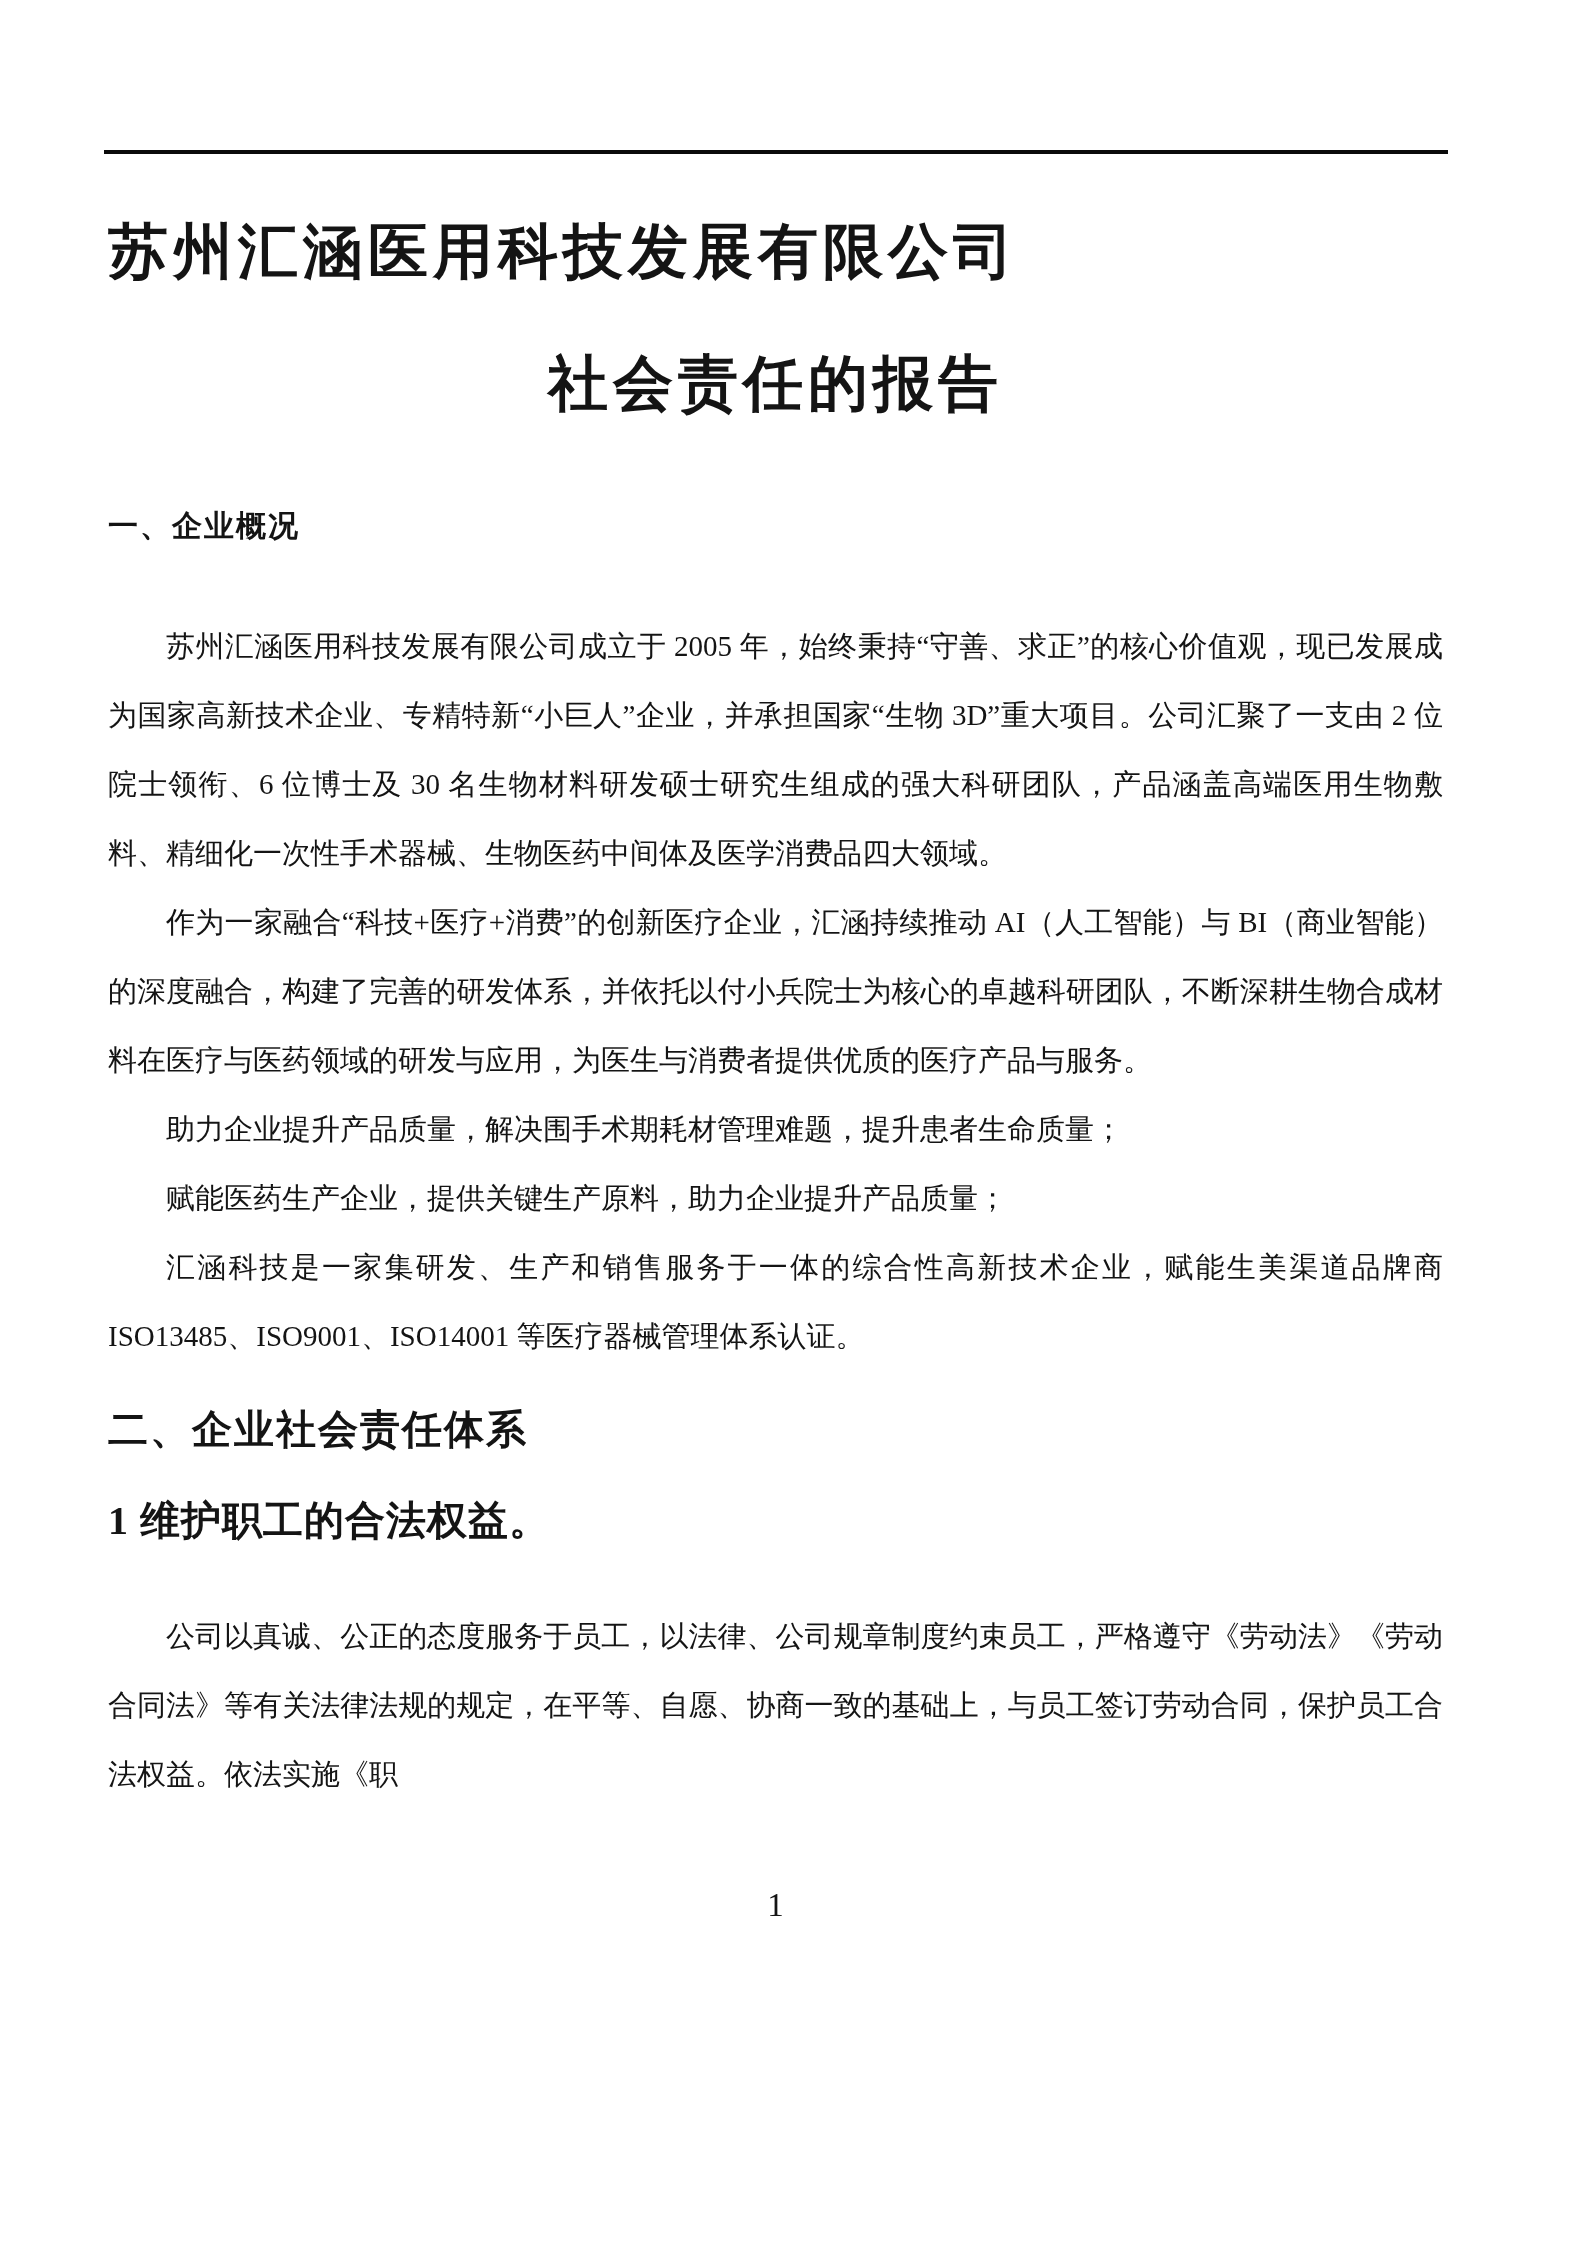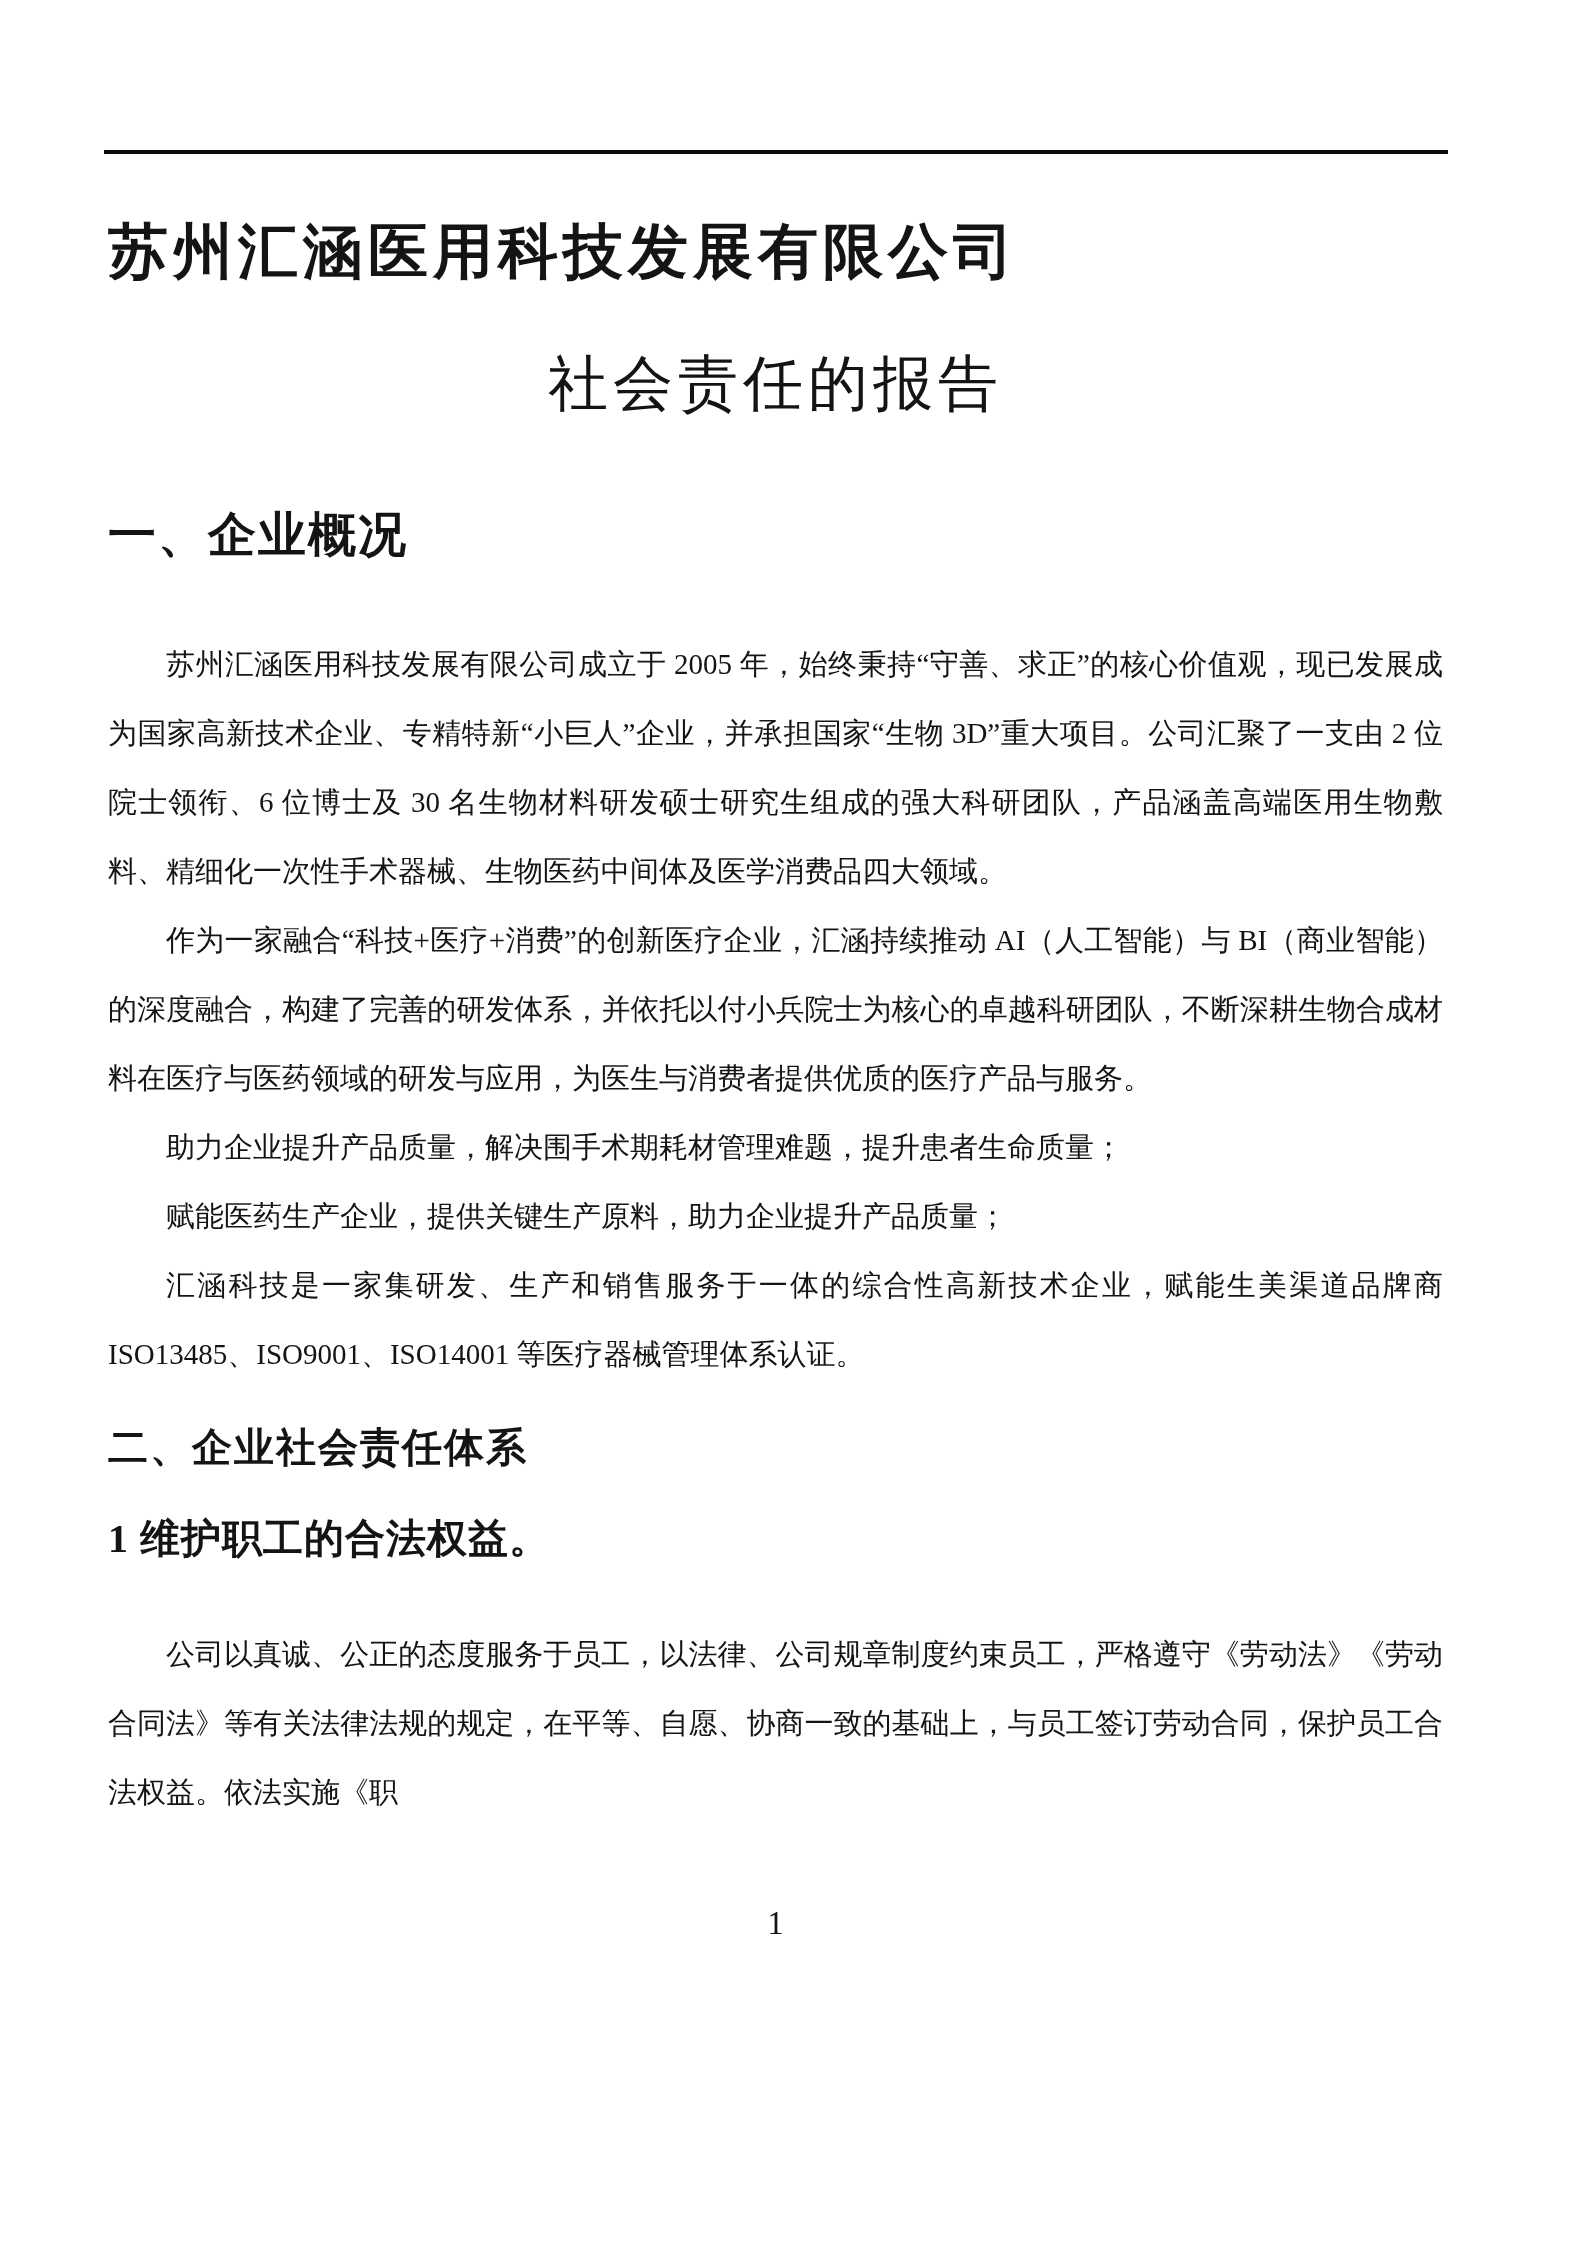--- a/index.html
+++ b/index.html
@@ -34,29 +34,29 @@
       margin: 68px 0 0 0;
       font-size: 60px;
       font-weight: bold;
       line-height: 1;
       letter-spacing: 5px;
       white-space: nowrap;
     }
     .doc-subtitle {
       margin: 72px 0 0 0;
       font-size: 60px;
-      font-weight: normal;
+      font-weight: bold;
       line-height: 1;
       letter-spacing: 5px;
       text-align: center;
       white-space: nowrap;
     }
     .section-heading-1 {
       margin: 97px 0 0 0;
-      font-size: 48px;
+      font-size: 30px;
       font-weight: bold;
       line-height: 1;
       letter-spacing: 2px;
     }
     .section-heading-2 {
       margin: 39px 0 0 0;
       font-size: 40px;
       font-weight: bold;
       line-height: 1;
       letter-spacing: 2px;

